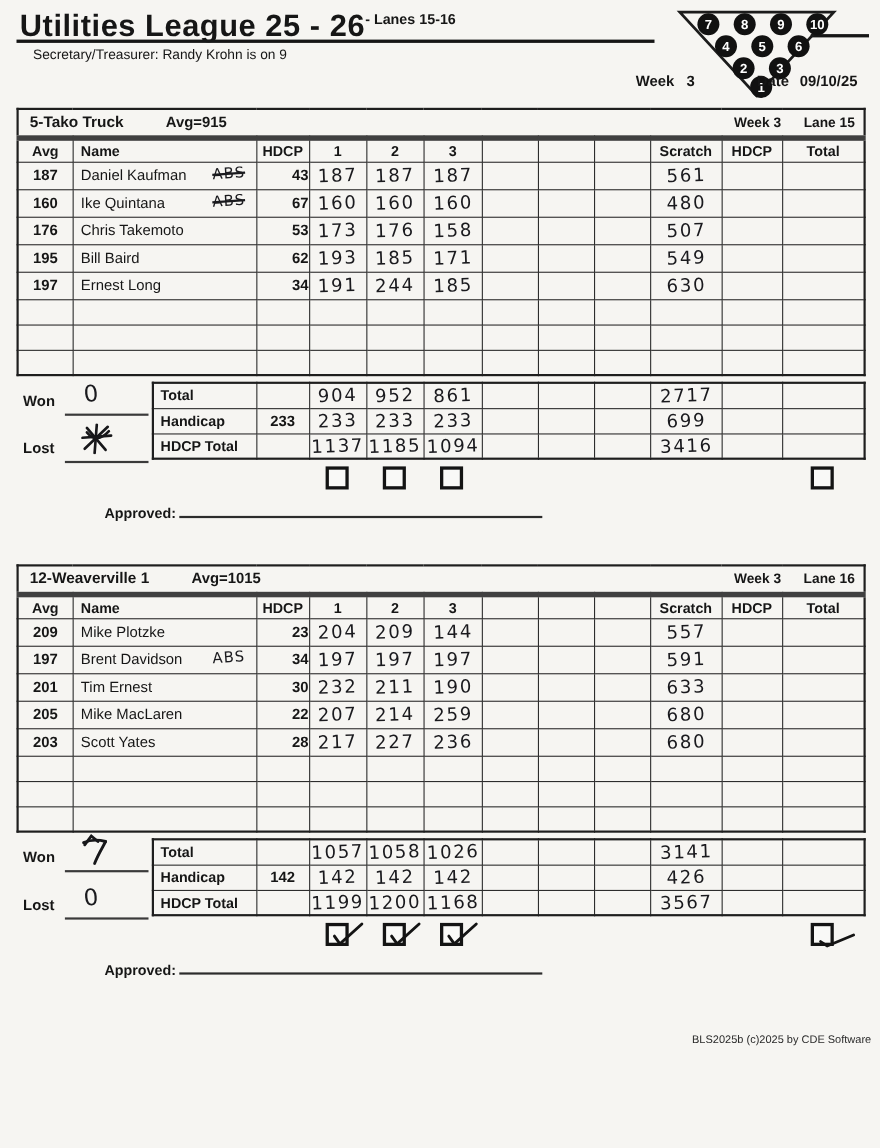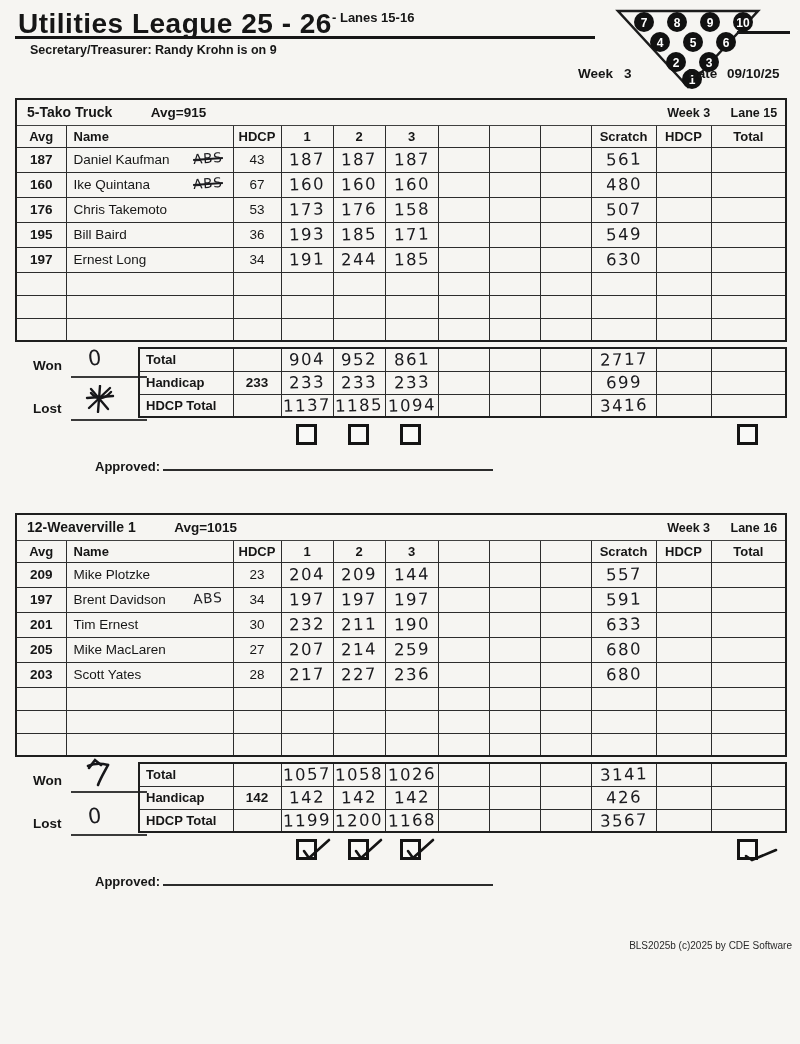--- a/index.html
+++ b/index.html
@@ -4,61 +4,61 @@
 <style>
   * { margin:0; padding:0; box-sizing:border-box; }
   body { width:800px; height:1044px; background:#f6f5f2; font-family:"Liberation Sans", sans-serif; color:#161616; }
   .page { position:relative; width:800px; height:1044px; overflow:hidden; }
 
   
   .title { position:absolute; left:18px; top:8px; font-size:28px; font-weight:bold; letter-spacing:.5px; }
   .lanes-note { position:absolute; left:332px; top:10px; font-size:13px; font-weight:bold; }
   .title-rule { position:absolute; left:15px; top:36px; width:580px; height:3px; background:#161616; }
   .title-rule-right { position:absolute; left:737px; top:31px; width:53px; height:3px; background:#161616; }
-  .secretary { position:absolute; left:30px; top:43px; font-size:12.5px; font-weight:bold; }
+  .secretary { position:absolute; left:30px; top:43px; font-size:12.5px; font-weight:normal; }
   .pin-triangle { position:absolute; left:612px; top:6px; }
   .week-date { position:absolute; left:0; top:66px; width:800px; font-size:13.5px; font-weight:bold; }
   .week-date .wlab { position:absolute; left:578px; }
   .week-date .wval { position:absolute; left:624px; }
   .week-date .dlab { position:absolute; left:688px; }
   .week-date .dval { position:absolute; left:727px; font-weight:bold; }
 
   
   .team-section { position:absolute; left:15px; width:770px; height:382px; }
   table { border-collapse:collapse; table-layout:fixed; }
   .main-table { width:770px; border:2px solid #1e1e1e; }
   .main-table td, .main-table th { border:1px solid #2d2d2d; overflow:visible; }
-  .band-row td { border-bottom:1px solid #404040; height:26px; }
+  .band-row td { border-bottom:5px solid #404040; height:26px; }
   .band { display:flex; justify-content:space-between; align-items:center; padding:0 8px 0 10px; }
   .team-name { font-size:14px; font-weight:bold; }
   .team-avg { font-size:13.5px; font-weight:bold; margin-left:34px; }
   .band-right span { font-size:12.5px; font-weight:bold; margin-left:16px; }
   .cols-row th { height:22px; font-size:13px; font-weight:bold; text-align:center;margin-top:16px; }
   .cols-row th.name-h { text-align:left; padding-left:7px; }
   .player-row td { height:25px; font-size:13.5px; }
   .player-row .avg-c { text-align:center; font-weight:bold; }
   .player-row .name-c { padding-left:7px; font-weight:normal; position:relative; white-space:nowrap; }
-  .player-row .hdcp-c { text-align:center; font-weight:normal; }
+  .player-row .hdcp-c { text-align:right; font-weight:bold; }
   .empty-row td { height:23px; }
 
   .hw { font-family:"DejaVu Sans", sans-serif; color:#1a1a1e; }
   td.hwc { text-align:center; }
   td.hwc span { display:inline-block; font-size:16.5px; letter-spacing:1.5px; transform:rotate(-2deg); }
   .abs-mark { position:absolute; right:10px; top:2px; font-size:13.5px; letter-spacing:1px; transform:rotate(-4deg); }
   .abs-mark.struck { text-decoration:line-through; text-decoration-thickness:2px; }
 
   
   .bottom-area { position:relative; height:140px; }
   .totals-table { position:absolute; left:123px; top:5px; width:647px; border:2px solid #1e1e1e; }
   .totals-table td { border:1px solid #2d2d2d; height:23px; }
   .tlabel { font-size:13px; font-weight:bold; padding-left:6px; }
   .base-c { text-align:center; font-size:13.5px; font-weight:bold; }
 
   .wonlost { position:absolute; left:6px; top:14px; width:115px; }
-  .wl-line { position:relative; height:22px; margin-bottom:21px;margin-left:12px; }
+  .wl-line { position:relative; height:22px; margin-bottom:21px; }
   .wl-label { font-size:13.5px; font-weight:bold; }
   .wl-rule { position:absolute; left:38px; bottom:0; width:76px; border-bottom:2.5px solid #3a3a3a; }
   .wl-val { position:absolute; left:55px; top:-10px; font-size:21px; transform:rotate(-6deg); }
   .wl-scribble { position:absolute; left:52px; top:-14px; display:none; }
 
   .checkrow { position:absolute; top:82px; left:0; width:770px; height:30px; }
   .cbox { position:absolute; width:21px; height:21px; border:3px solid #141414; background:rgba(255,255,255,.4); }
   .cbox svg { position:absolute; left:-2px; top:-8px; overflow:visible; display:none; }
   .cb1 { left:281px; } .cb2 { left:333px; } .cb3 { left:385px; } .cb4 { left:722px; }
 
@@ -198,21 +198,21 @@
           <td></td>
           <td></td>
           <td></td>
           <td class="hwc hw"><span>507</span></td>
           <td></td>
           <td></td>
         </tr>
             <tr class="player-row">
           <td class="avg-c">195</td>
           <td class="name-c"><span>Bill Baird</span></td>
-          <td class="hdcp-c">36</td>
+          <td class="hdcp-c">62</td>
           <td class="hwc hw"><span>193</span></td>
           <td class="hwc hw"><span>185</span></td>
           <td class="hwc hw"><span>171</span></td>
           <td></td>
           <td></td>
           <td></td>
           <td class="hwc hw"><span>549</span></td>
           <td></td>
           <td></td>
         </tr>
@@ -458,21 +458,21 @@
           <td></td>
           <td></td>
           <td></td>
           <td class="hwc hw"><span>633</span></td>
           <td></td>
           <td></td>
         </tr>
             <tr class="player-row">
           <td class="avg-c">205</td>
           <td class="name-c"><span>Mike MacLaren</span></td>
-          <td class="hdcp-c">27</td>
+          <td class="hdcp-c">22</td>
           <td class="hwc hw"><span>207</span></td>
           <td class="hwc hw"><span>214</span></td>
           <td class="hwc hw"><span>259</span></td>
           <td></td>
           <td></td>
           <td></td>
           <td class="hwc hw"><span>680</span></td>
           <td></td>
           <td></td>
         </tr>

